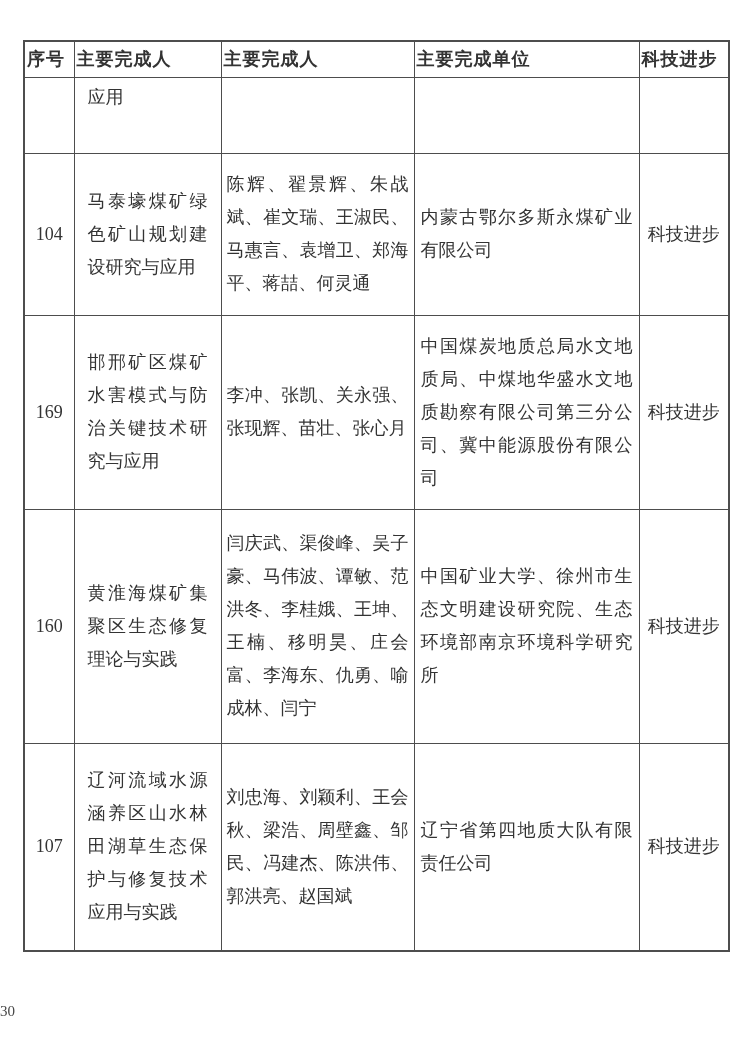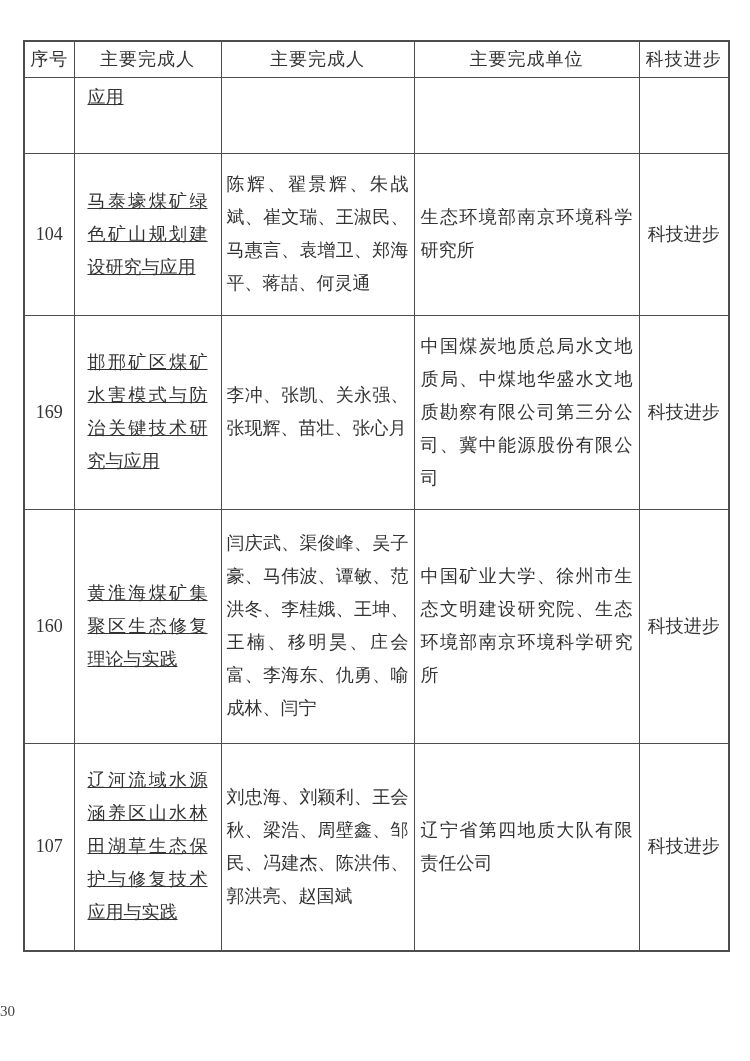--- a/index.html
+++ b/index.html
@@ -17,37 +17,37 @@
     left: 23px; top: 40px;
     width: 705px;
     border-collapse: collapse;
     table-layout: fixed;
     border: 2px solid #4d4d4d;
   }
   th, td { border: 1px solid #4d4d4d; }
 
   th {
     font-size: 18px;
-    font-weight: normal;
+    font-weight: bold;
     height: 36px;
-    text-align: center;
+    text-align: left;
     vertical-align: middle;
     padding: 0 2px;
     letter-spacing: 1px;
   }
 
   td {
     font-size: 18px;
     line-height: 33px;
     vertical-align: middle;
     overflow: hidden;
   }
 
   .c-seq  { text-align: center; margin-top: 7px; }
-  .c-name { padding: 0 13px; text-align: justify; text-justify: inter-ideograph; text-decoration: underline; }
+  .c-name { padding: 0 13px; text-align: justify; text-justify: inter-ideograph; }
   .c-people { padding: 8px 5px; text-align: justify; text-justify: inter-ideograph; }
   .c-orgs { padding: 0 6px; text-align: justify; text-justify: inter-ideograph; }
   .c-type { text-align: center; padding: 0 2px; }
 
   tr.h-cont td  { height: 76px;  }
   tr.h-104 td   { height: 162px; }
   tr.h-105 td   { height: 194px; }
   tr.h-106 td   { height: 234px; }
   tr.h-107 td   { height: 208px; }
 
@@ -89,21 +89,21 @@
         <td class="c-seq"></td>
         <td class="c-name v-top">应用</td>
         <td class="c-people"></td>
         <td class="c-orgs"></td>
         <td class="c-type"></td>
       </tr>
       <tr class="h-104">
         <td class="c-seq">104</td>
         <td class="c-name">马泰壕煤矿绿色矿山规划建设研究与应用</td>
         <td class="c-people">陈辉、翟景辉、朱战斌、崔文瑞、王淑民、马惠言、袁增卫、郑海平、蒋喆、何灵通</td>
-        <td class="c-orgs">生态环境部南京环境科学研究所</td>
+        <td class="c-orgs">内蒙古鄂尔多斯永煤矿业有限公司</td>
         <td class="c-type">科技进步</td>
       </tr>
       <tr class="h-105">
         <td class="c-seq">169</td>
         <td class="c-name">邯邢矿区煤矿水害模式与防治关键技术研究与应用</td>
         <td class="c-people">李冲、张凯、关永强、张现辉、苗壮、张心月</td>
         <td class="c-orgs">中国煤炭地质总局水文地质局、中煤地华盛水文地质勘察有限公司第三分公司、冀中能源股份有限公司</td>
         <td class="c-type">科技进步</td>
       </tr>
       <tr class="h-106">

